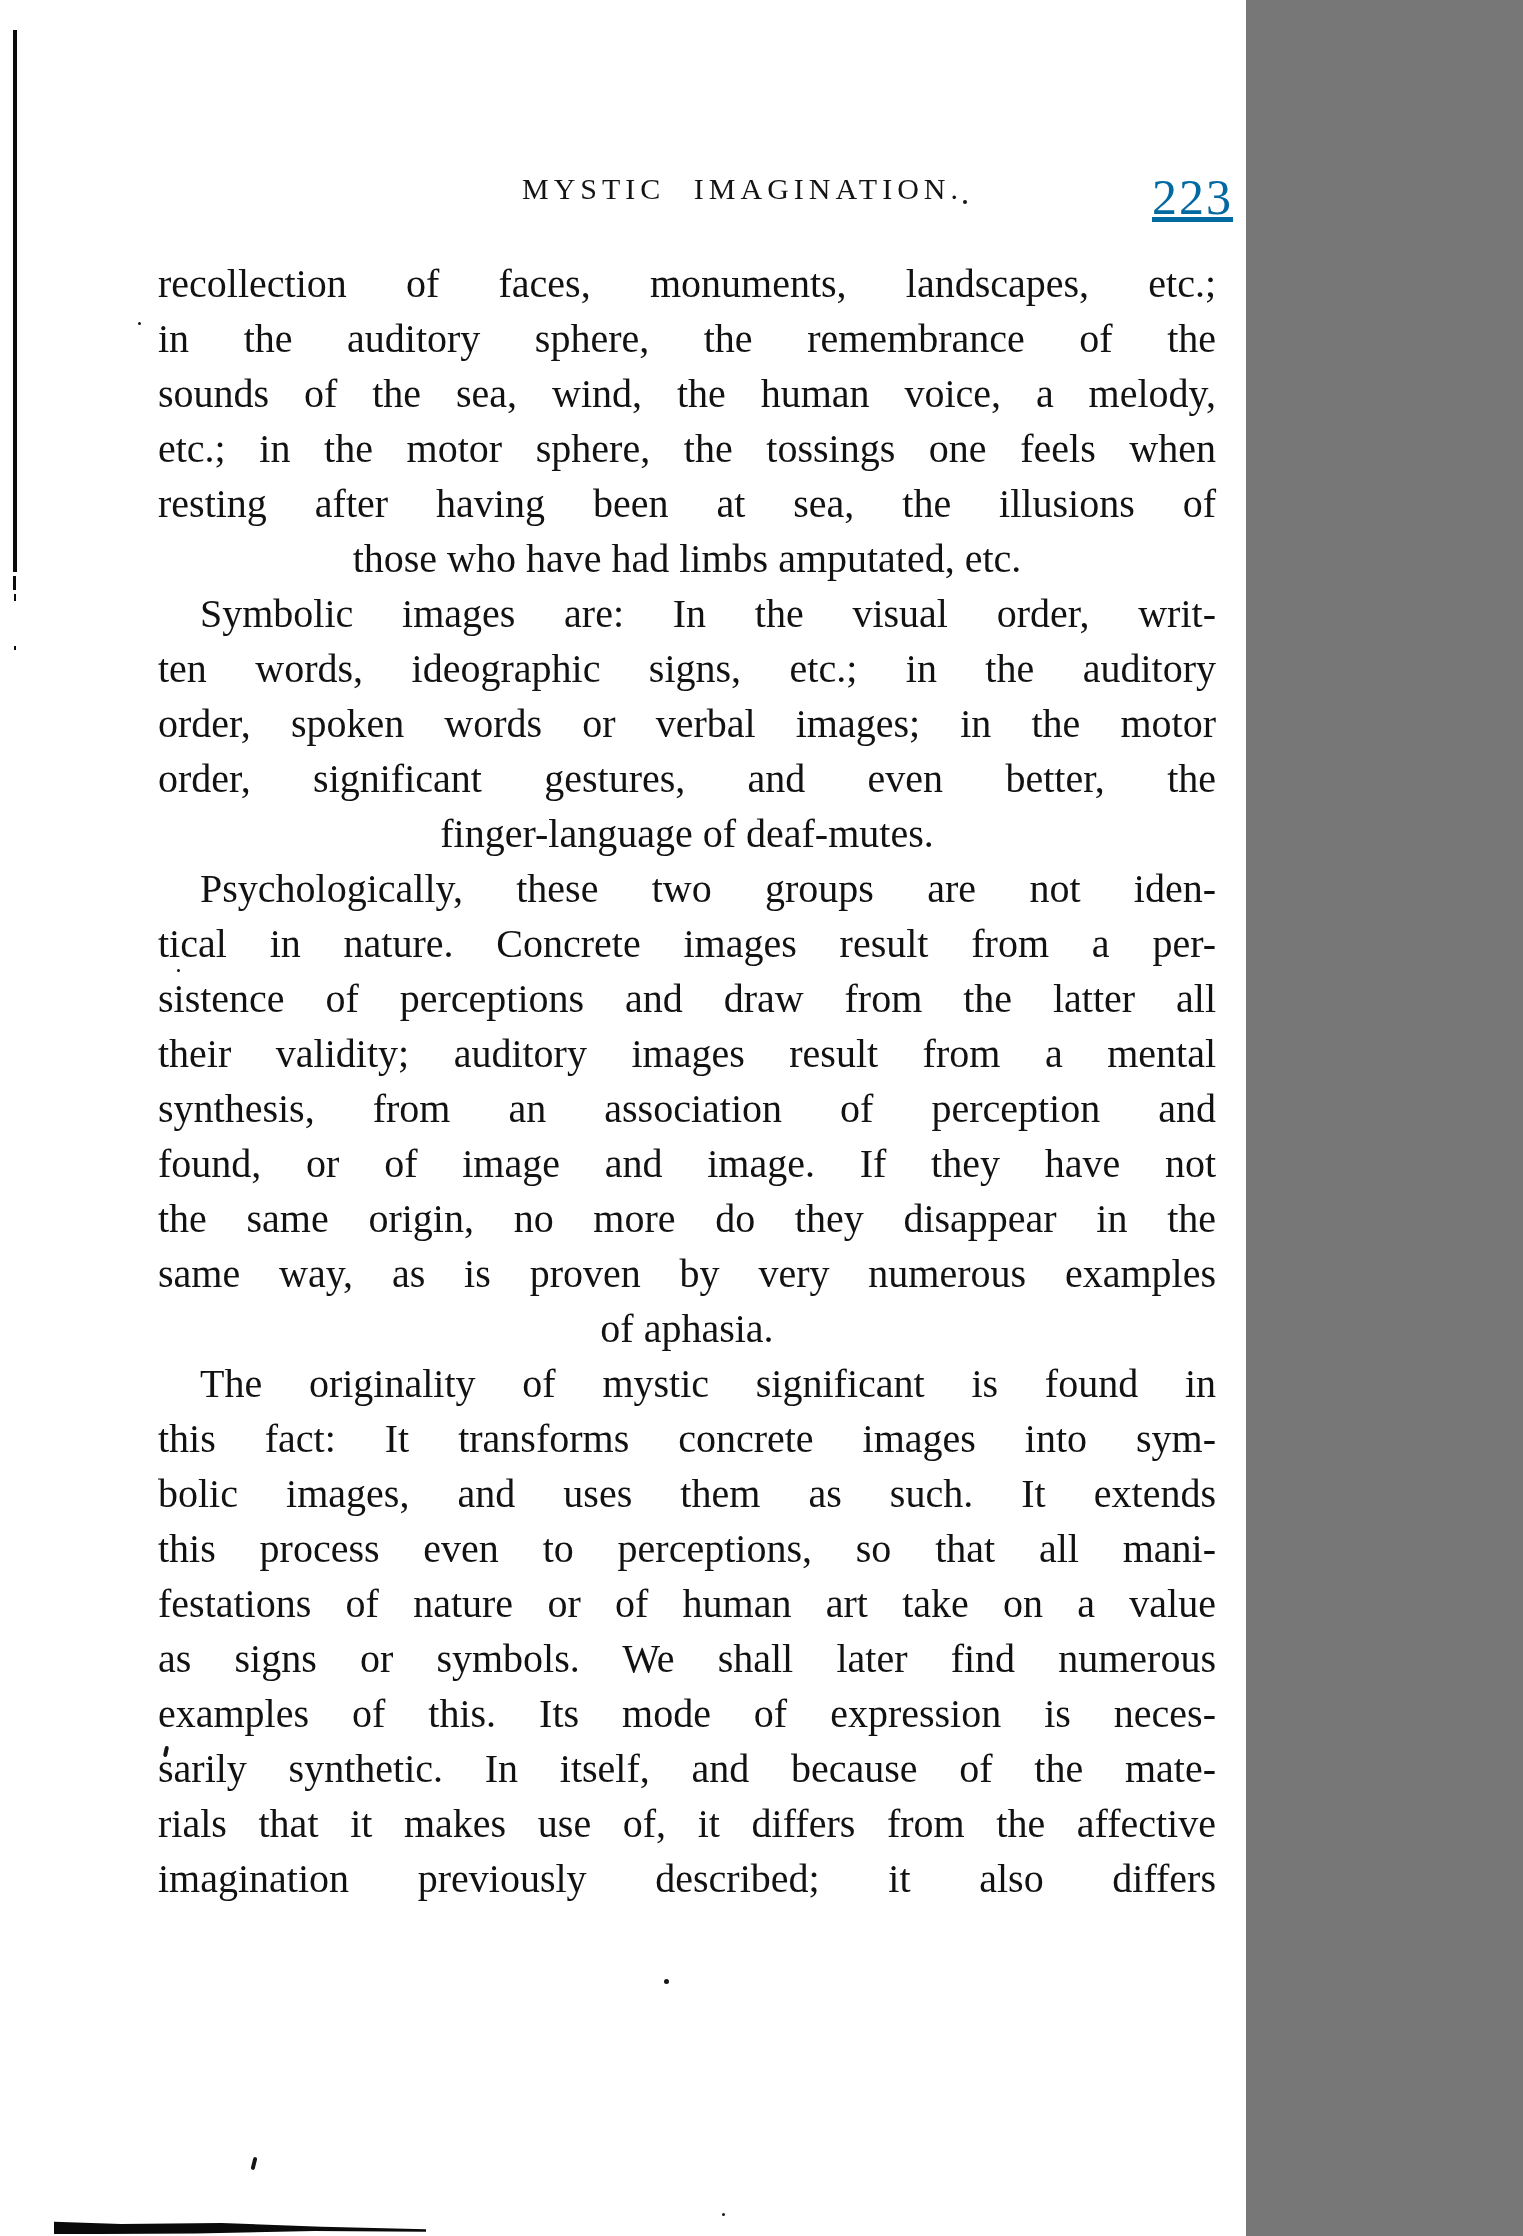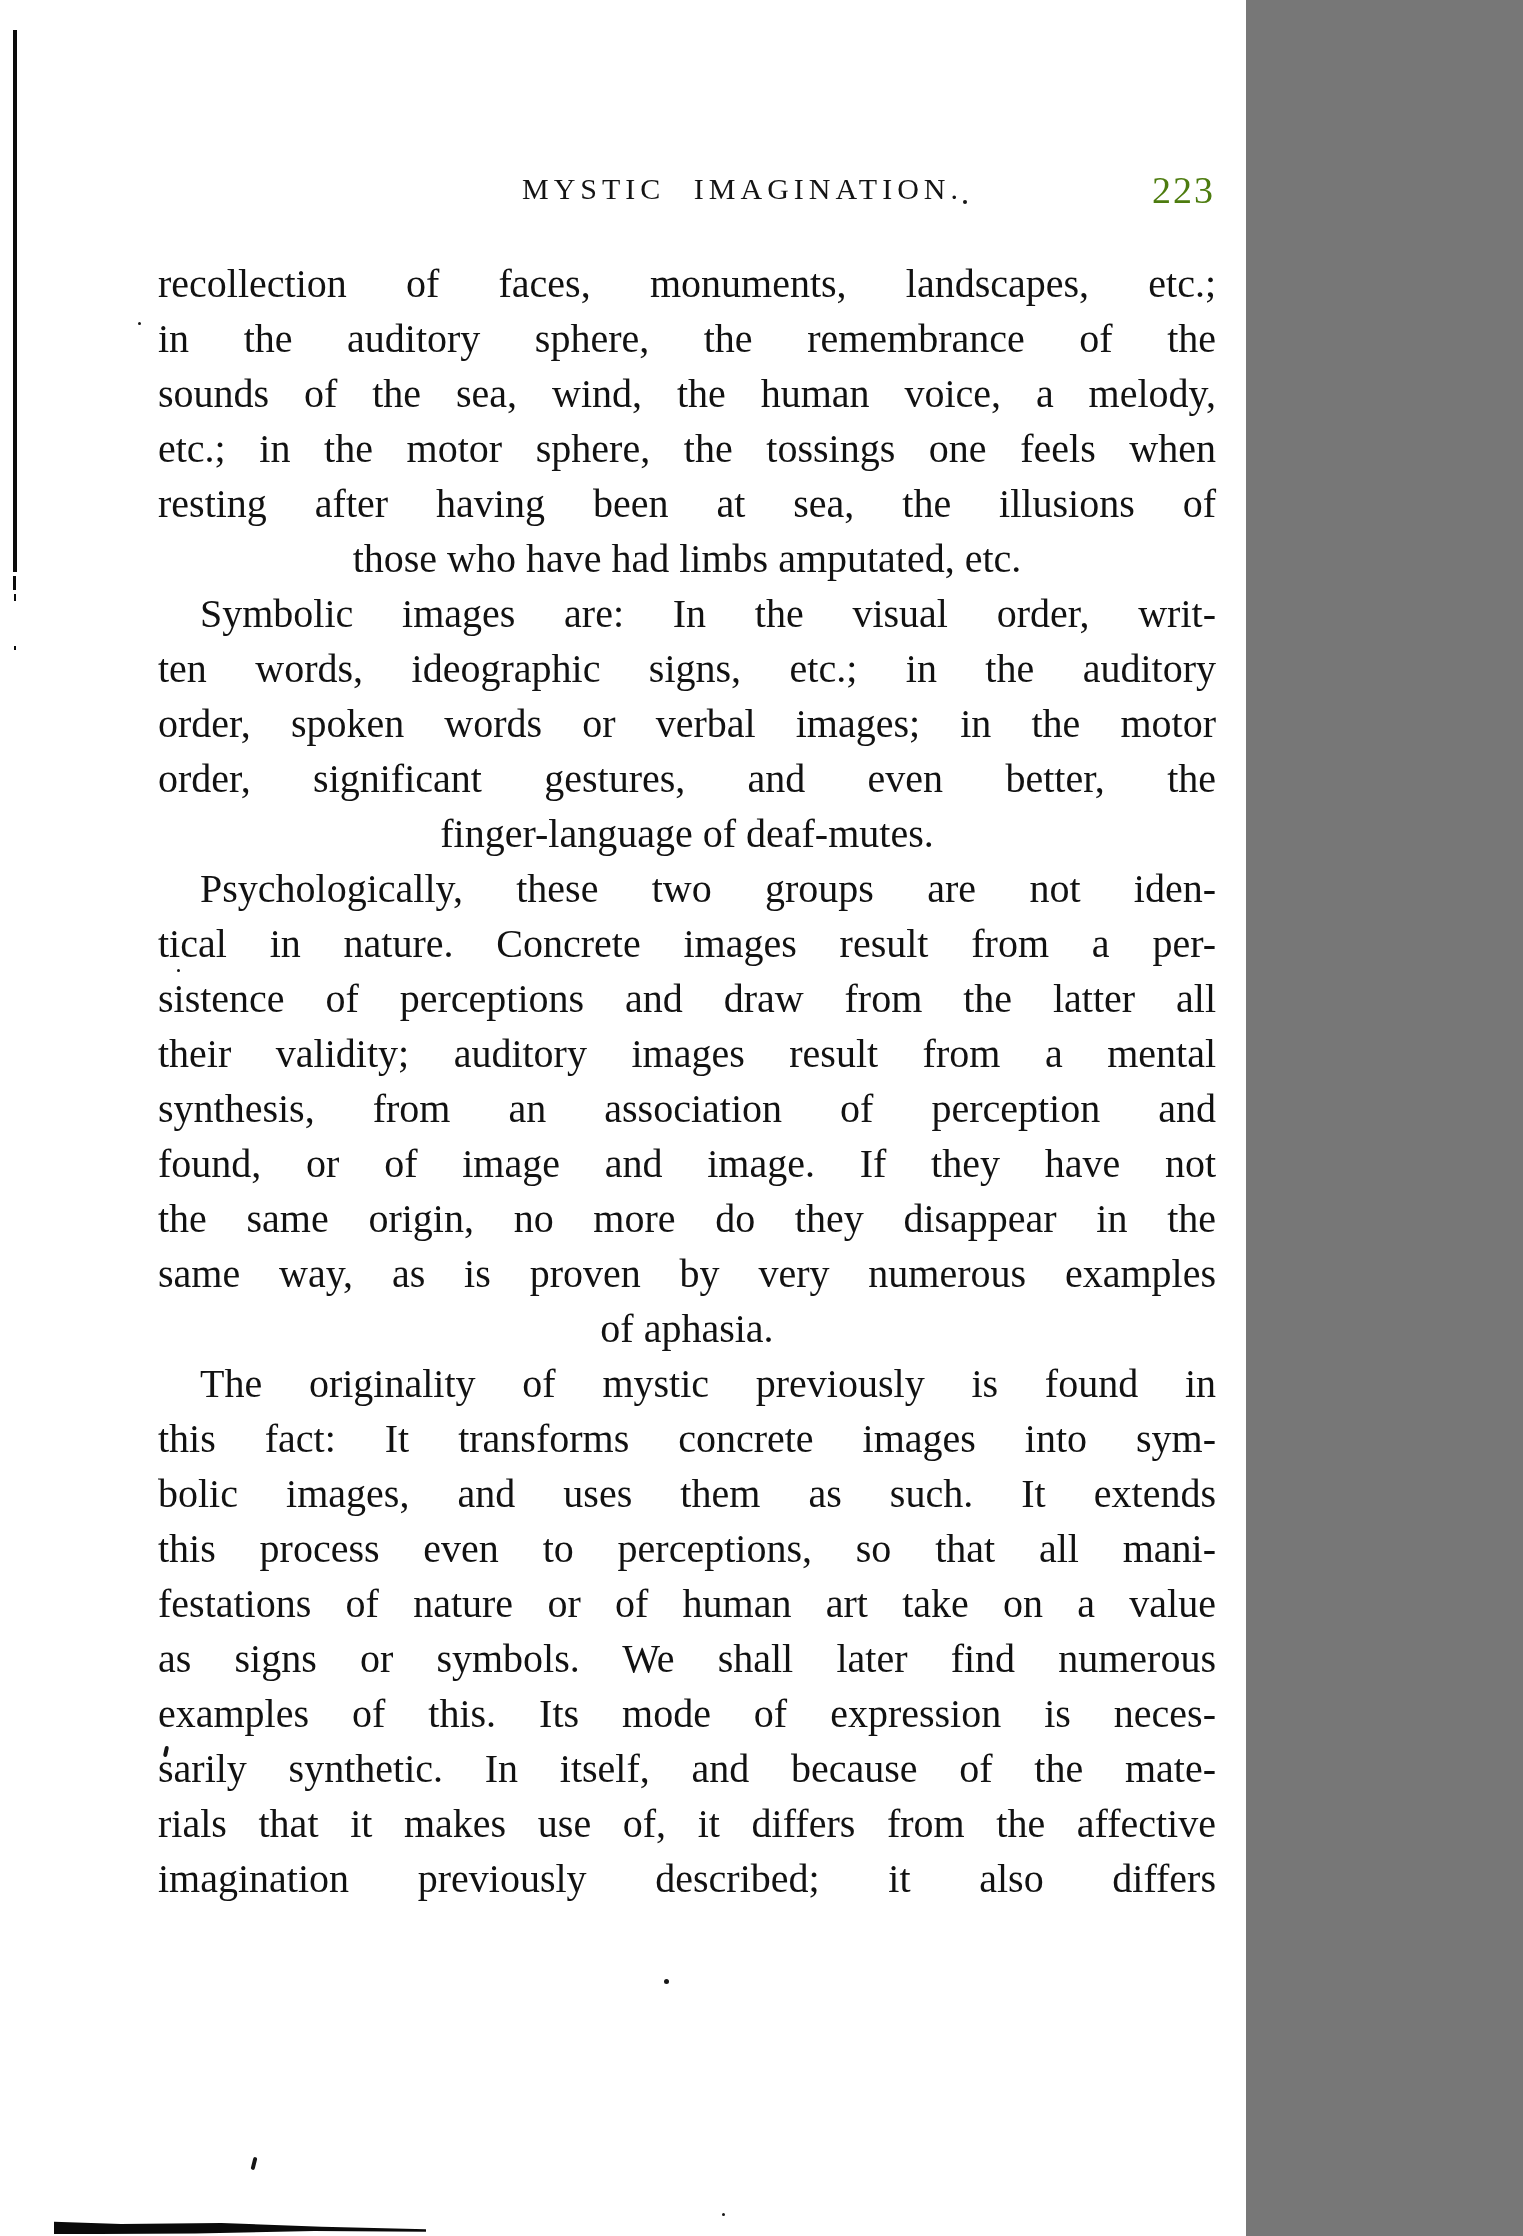--- a/index.html
+++ b/index.html
@@ -20,21 +20,21 @@
 
   
   .running-head{position:absolute;top:168px;left:0;width:100%;height:44px;}
   .head-title{
     position:absolute;left:522px;top:4px;
     font-size:30px;letter-spacing:5px;word-spacing:16px;
     color:#141414;white-space:nowrap;
   }
   .page-number{
     position:absolute;left:1152px;top:0px;
-    font-size:38px;letter-spacing:2px;color:#4d7c0f;
+    font-size:50px;letter-spacing:2px;color:#0369a1;text-decoration:underline;
   }
 
   
   .body-text{
     position:absolute;left:158px;top:256px;width:1058px;
     font-size:40px;line-height:55px;color:#121212;
   }
   .line{width:100%;}
   .just{text-align:justify;text-align-last:justify;}
   .ragged{text-align:center;}
@@ -94,21 +94,21 @@
         <div class="line just">tical in nature.  Concrete images result from a per-</div>
         <div class="line just">sistence of perceptions and draw from the latter all</div>
         <div class="line just">their validity; auditory images result from a mental</div>
         <div class="line just">synthesis, from an association of perception and</div>
         <div class="line just">found, or of image and image.  If they have not</div>
         <div class="line just">the same origin, no more do they disappear in the</div>
         <div class="line just">same way, as is proven by very numerous examples</div>
         <div class="line ragged">of aphasia.</div>
       </div>
       <div>
-        <div class="line just indent">The originality of mystic previously is found in</div>
+        <div class="line just indent">The originality of mystic significant is found in</div>
         <div class="line just">this fact:  It transforms concrete images into sym-</div>
         <div class="line just">bolic images, and uses them as such.  It extends</div>
         <div class="line just">this process even to perceptions, so that all mani-</div>
         <div class="line just">festations of nature or of human art take on a value</div>
         <div class="line just">as signs or symbols.  We shall later find numerous</div>
         <div class="line just">examples of this.  Its mode of expression is neces-</div>
         <div class="line just">sarily synthetic.  In itself, and because of the mate-</div>
         <div class="line just">rials that it makes use of, it differs from the affective</div>
         <div class="line just">imagination previously described; it also differs</div>
       </div>

